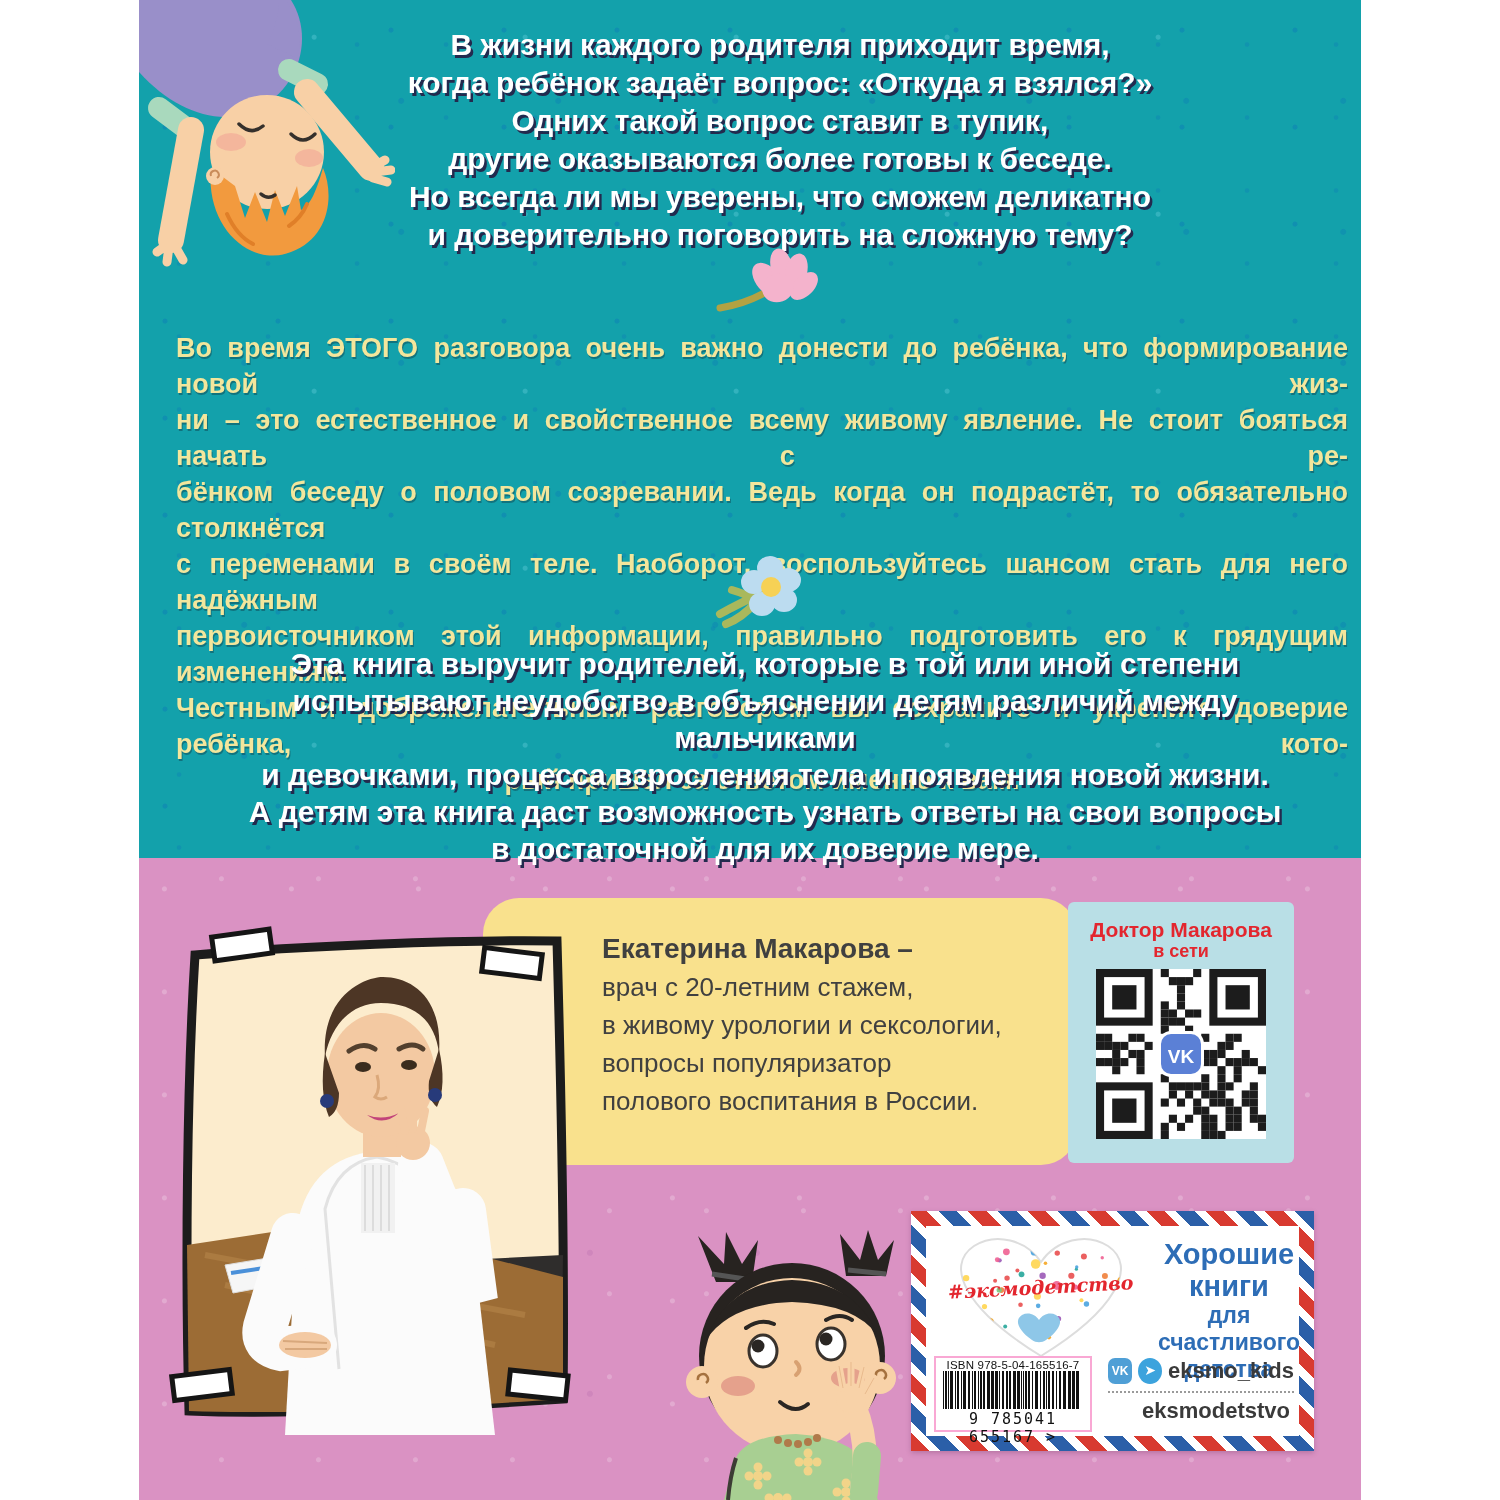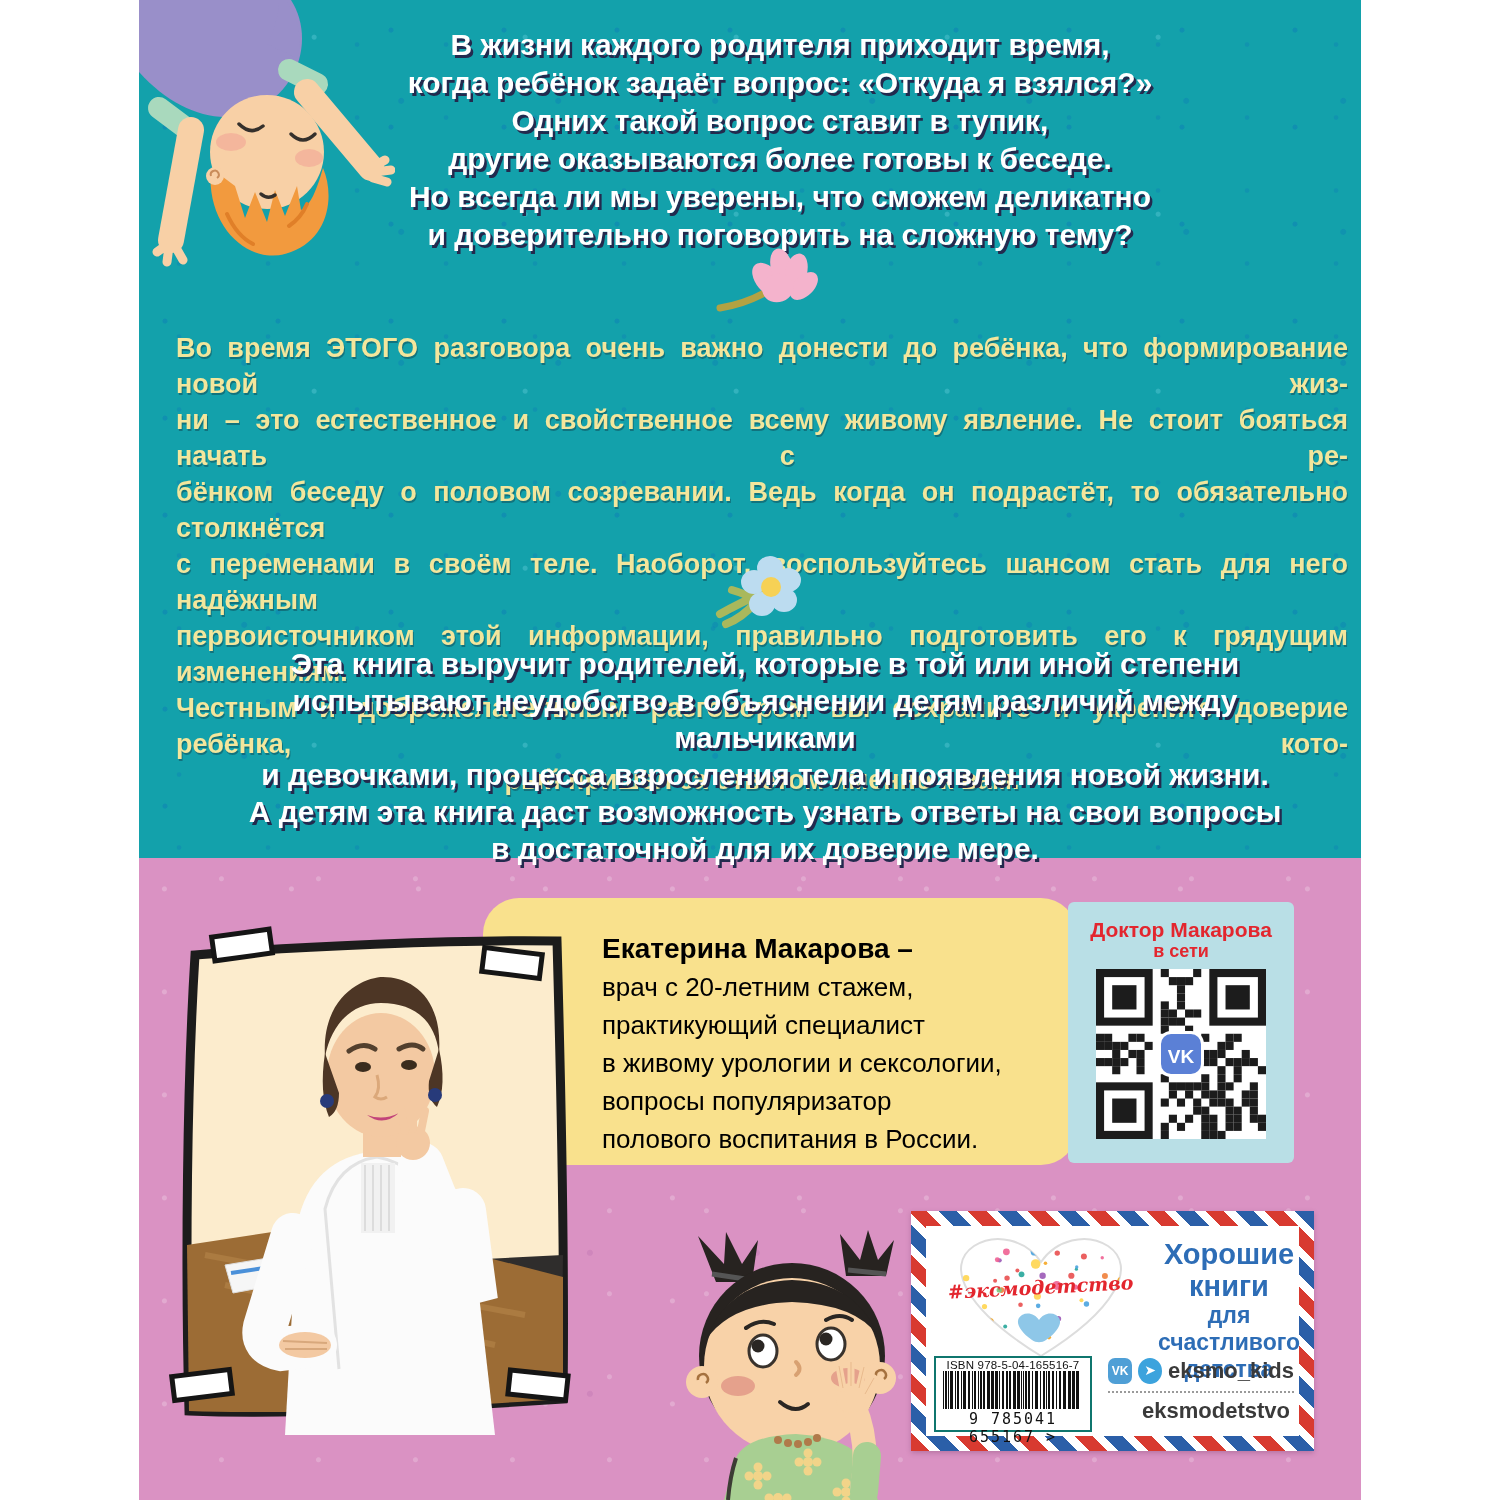--- a/index.html
+++ b/index.html
@@ -27,21 +27,21 @@
     font-weight:bold;font-size:27px;line-height:36px;text-shadow:1px 2px 0 rgba(15,60,70,.45);}
   .jline{text-align:justify;text-align-last:justify;}
   .jline-last{text-align:center;}
   .book-block{position:absolute;left:205px;top:645px;width:1120px;text-align:center;
     color:#ffffff;font-weight:bold;font-size:30px;line-height:37px;}
 
   .flower{position:absolute;}
 
   
   .author-box{position:absolute;left:483px;top:898px;width:594px;height:267px;background:#f9e18d;border-radius:36px;}
-  .author-text{position:absolute;left:602px;top:930px;width:480px;color:#000000;font-size:26px;line-height:38px;}
+  .author-text{position:absolute;left:602px;top:930px;width:480px;color:#404040;font-size:26px;line-height:38px;}
   .author-name{font-weight:bold;font-size:28px;}
 
   .qr-box{position:absolute;left:1068px;top:902px;width:226px;height:261px;background:#b9dfe6;border-radius:6px;text-align:center;}
   .qr-title{margin-top:16px;color:#e3262e;font-weight:bold;font-size:21px;line-height:23px;}
   .qr-title2{color:#e3262e;font-weight:bold;font-size:18px;line-height:20px;}
   .qr-wrap{position:relative;width:170px;height:170px;background:#ffffff;margin:8px auto 0;}
   .qr-logo{position:absolute;left:62px;top:62px;width:46px;height:46px;background:#5b80d6;border:3px solid #fff;
     border-radius:13px;color:#fff;font-weight:bold;font-size:19px;line-height:46px;text-align:center;box-sizing:border-box;}
 
   .photo{position:absolute;left:165px;top:925px;width:424px;height:525px;}
@@ -49,21 +49,21 @@
   .girl{position:absolute;left:650px;top:1230px;width:300px;height:270px;}
 
   .postcard{position:absolute;left:911px;top:1211px;width:403px;height:240px;box-sizing:border-box;padding:15px;
     background:repeating-linear-gradient(45deg,#d83a30 0 13px,#ffffff 13px 21px,#2b5fa8 21px 34px,#ffffff 34px 42px);
     box-shadow:0 2px 5px rgba(80,30,70,.25);}
   .postcard-inner{position:relative;width:100%;height:100%;background:#ffffff;}
   .heart-wrap{position:absolute;left:10px;top:2px;width:210px;height:140px;}
   .slogan{position:absolute;left:218px;top:12px;width:170px;text-align:center;color:#2d6db6;font-weight:bold;}
   .slogan .big{font-size:29px;line-height:32px;}
   .slogan .small{font-size:23px;line-height:27px;}
-  .barcode-box{position:absolute;left:8px;top:130px;width:158px;height:76px;border:2px solid #0f766e;background:#fff;
+  .barcode-box{position:absolute;left:8px;top:130px;width:158px;height:76px;border:2px solid #f9a8d4;background:#fff;
     text-align:center;box-sizing:border-box;}
   .isbn-label{font-size:11.5px;color:#111;margin-top:1px;letter-spacing:.2px;}
   .barcode-digits{font-family:"DejaVu Sans Mono",monospace;font-size:15px;color:#111;margin-top:-3px;letter-spacing:2px;}
   .social{position:absolute;left:182px;top:132px;width:186px;}
   .social-row{display:flex;align-items:center;gap:6px;}
   .icon-vk{width:26px;height:26px;border-radius:7px;background:#4f9fd6;color:#fff;font-weight:bold;font-size:12px;
     line-height:26px;text-align:center;}
   .icon-tg{width:26px;height:26px;border-radius:50%;background:#3ca3dd;color:#fff;font-size:14px;line-height:25px;text-align:center;}
   .handle{color:#3a3a3a;font-weight:bold;font-size:22px;}
   .dotline{border-top:2px dotted #9a9a9a;margin:7px 0 5px;}
@@ -143,21 +143,20 @@
     <div>испытывают неудобство в объяснении детям различий между мальчиками</div>
     <div>и девочками, процесса взросления тела и появления новой жизни.</div>
     <div>А детям эта книга даст возможность узнать ответы на свои вопросы</div>
     <div>в достаточной для их доверие мере.</div>
   </div>
 
   <div class="author-box"></div>
   <div class="author-text">
     <div class="author-name">Екатерина Макарова –</div>
     <div>врач с 20-летним стажем,</div>
-    <div>практикующий специалист</div>
     <div>в живому урологии и сексологии,</div>
     <div>вопросы популяризатор</div>
     <div>полового воспитания в России.</div>
   </div>
 
   <div class="qr-box">
     <div class="qr-title">Доктор Макарова</div>
     <div class="qr-title2">в сети</div>
     <div class="qr-wrap">
       <svg id="qr-svg" width="170" height="170" viewBox="0 0 21 21">

